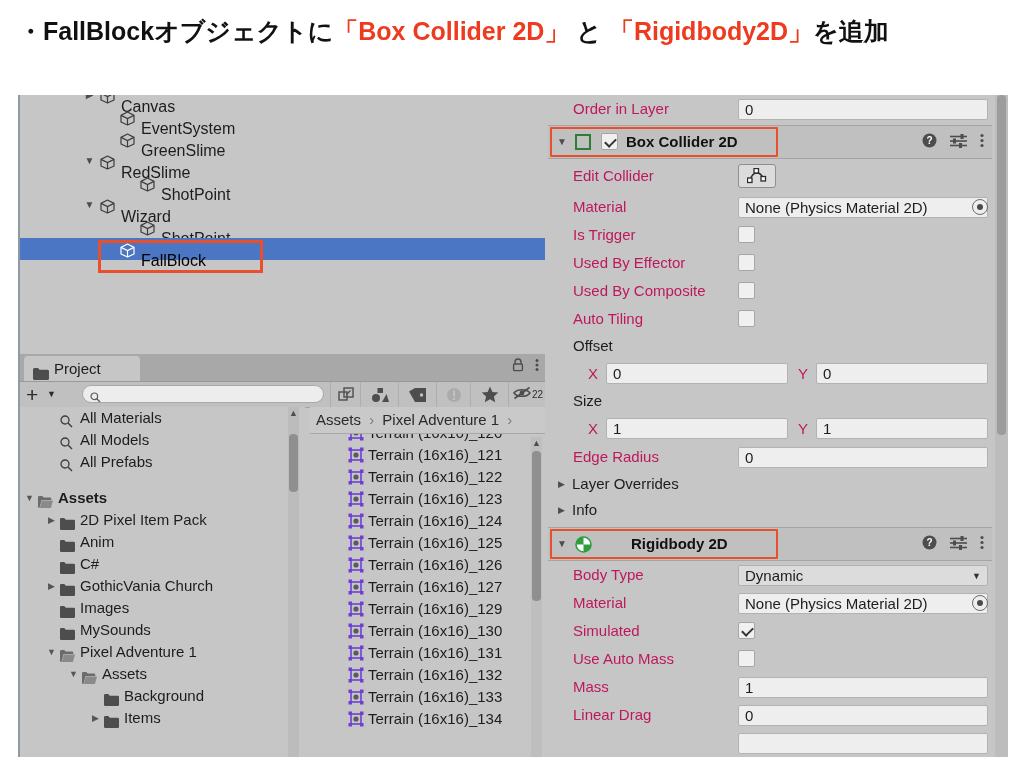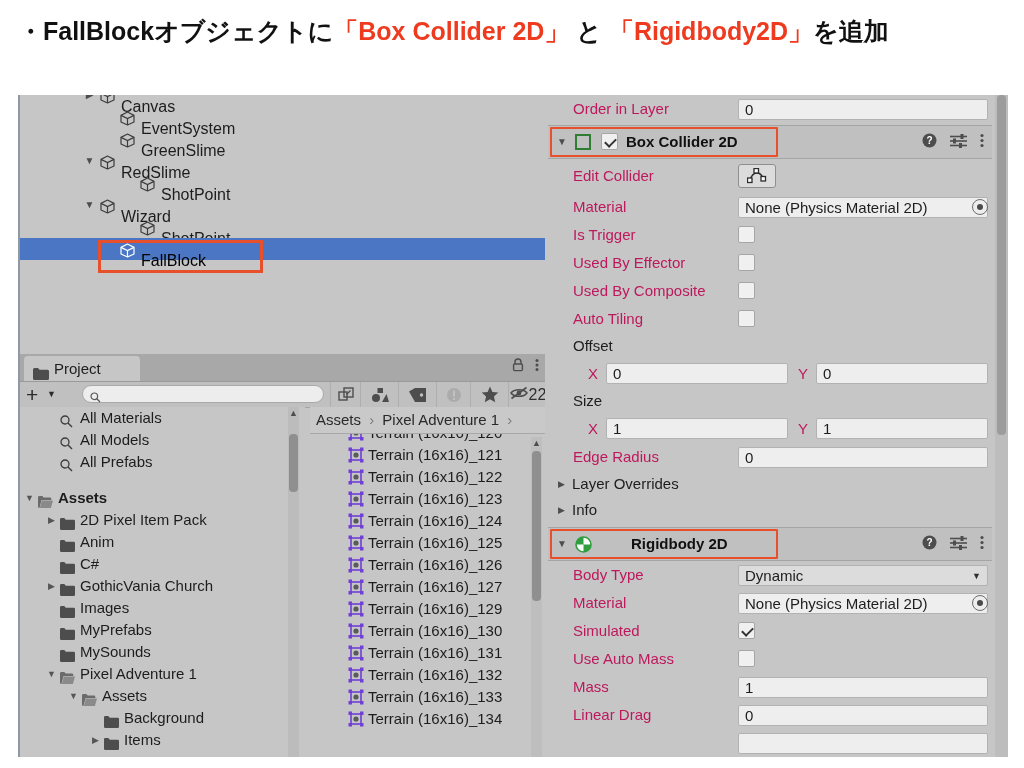--- a/index.html
+++ b/index.html
@@ -71,21 +71,21 @@
   }
   .tb-search .mag{position:absolute;left:7px;top:3px;}
   .tb-search input{
     position:absolute;left:22px;top:0;width:210px;height:16px;border:0;background:transparent;
     font-size:11px;color:#333;outline:none;font-family:"Liberation Sans",sans-serif;
   }
   .tb-btn{
     position:absolute;top:0px;height:25px;display:flex;align-items:center;justify-content:center;
     border-left:1px solid #aeaeae;box-sizing:border-box;
   }
-  .tb-count{font-size:16px;color:#2f2f2f;margin-left:1px;}
+  .tb-count{font-size:10px;color:#2f2f2f;margin-left:1px;}
 
   .p-body{position:absolute;left:0;top:53px;right:0;bottom:0;}
   .p-tree{
     position:absolute;left:0;top:0;width:285px;bottom:0;background:#c6c6c6;overflow:hidden;
   }
   .t-row{position:relative;height:22px;line-height:22px;font-size:15px;color:#1d1d1d;white-space:nowrap;}
   .t-row .tri{position:absolute;top:0;width:13px;height:22px;font-size:9px;color:#555;text-align:center;line-height:22px;}
   .t-row .lbl{position:absolute;top:0;}
   .t-row.bold .lbl{font-weight:bold;}
   .t-scroll{
@@ -387,26 +387,20 @@
                 <span style="position: absolute; left: 40px; top: 5px;"><svg width="15" height="12" viewBox="0 0 15 12">
                     <path d="M0 1.3A1.3 1.3 0 0 1 1.3 0H4.3l1.5 1.7H13.7A1.3 1.3 0 0 1 15 3V10.7A1.3 1.3 0 0 1 13.7 12H1.3A1.3 1.3 0 0 1 0 10.7z" fill="#4d4d4d"></path>
                   </svg></span>
                 <span class="lbl" style="left: 60px;">GothicVania Church</span>
               </div>
               <div class="t-row">
                 <span style="position: absolute; left: 40px; top: 5px;"><svg width="15" height="12" viewBox="0 0 15 12">
                     <path d="M0 1.3A1.3 1.3 0 0 1 1.3 0H4.3l1.5 1.7H13.7A1.3 1.3 0 0 1 15 3V10.7A1.3 1.3 0 0 1 13.7 12H1.3A1.3 1.3 0 0 1 0 10.7z" fill="#4d4d4d"></path>
                   </svg></span>
                 <span class="lbl" style="left: 60px;">Images</span>
-              </div>
-              <div class="t-row">
-                <span style="position: absolute; left: 40px; top: 5px;"><svg width="15" height="12" viewBox="0 0 15 12">
-                    <path d="M0 1.3A1.3 1.3 0 0 1 1.3 0H4.3l1.5 1.7H13.7A1.3 1.3 0 0 1 15 3V10.7A1.3 1.3 0 0 1 13.7 12H1.3A1.3 1.3 0 0 1 0 10.7z" fill="#4d4d4d"></path>
-                  </svg></span>
-                <span class="lbl" style="left: 60px;">MyPrefabs</span>
               </div>
               <div class="t-row">
                 <span style="position: absolute; left: 40px; top: 5px;"><svg width="15" height="12" viewBox="0 0 15 12">
                     <path d="M0 1.3A1.3 1.3 0 0 1 1.3 0H4.3l1.5 1.7H13.7A1.3 1.3 0 0 1 15 3V10.7A1.3 1.3 0 0 1 13.7 12H1.3A1.3 1.3 0 0 1 0 10.7z" fill="#4d4d4d"></path>
                   </svg></span>
                 <span class="lbl" style="left: 60px;">MySounds</span>
               </div>
               <div class="t-row">
                 <span class="tri" style="left: 25px;">▼</span>
                 <span style="position: absolute; left: 40px; top: 5px;"><svg width="15" height="12" viewBox="0 0 15 12">

